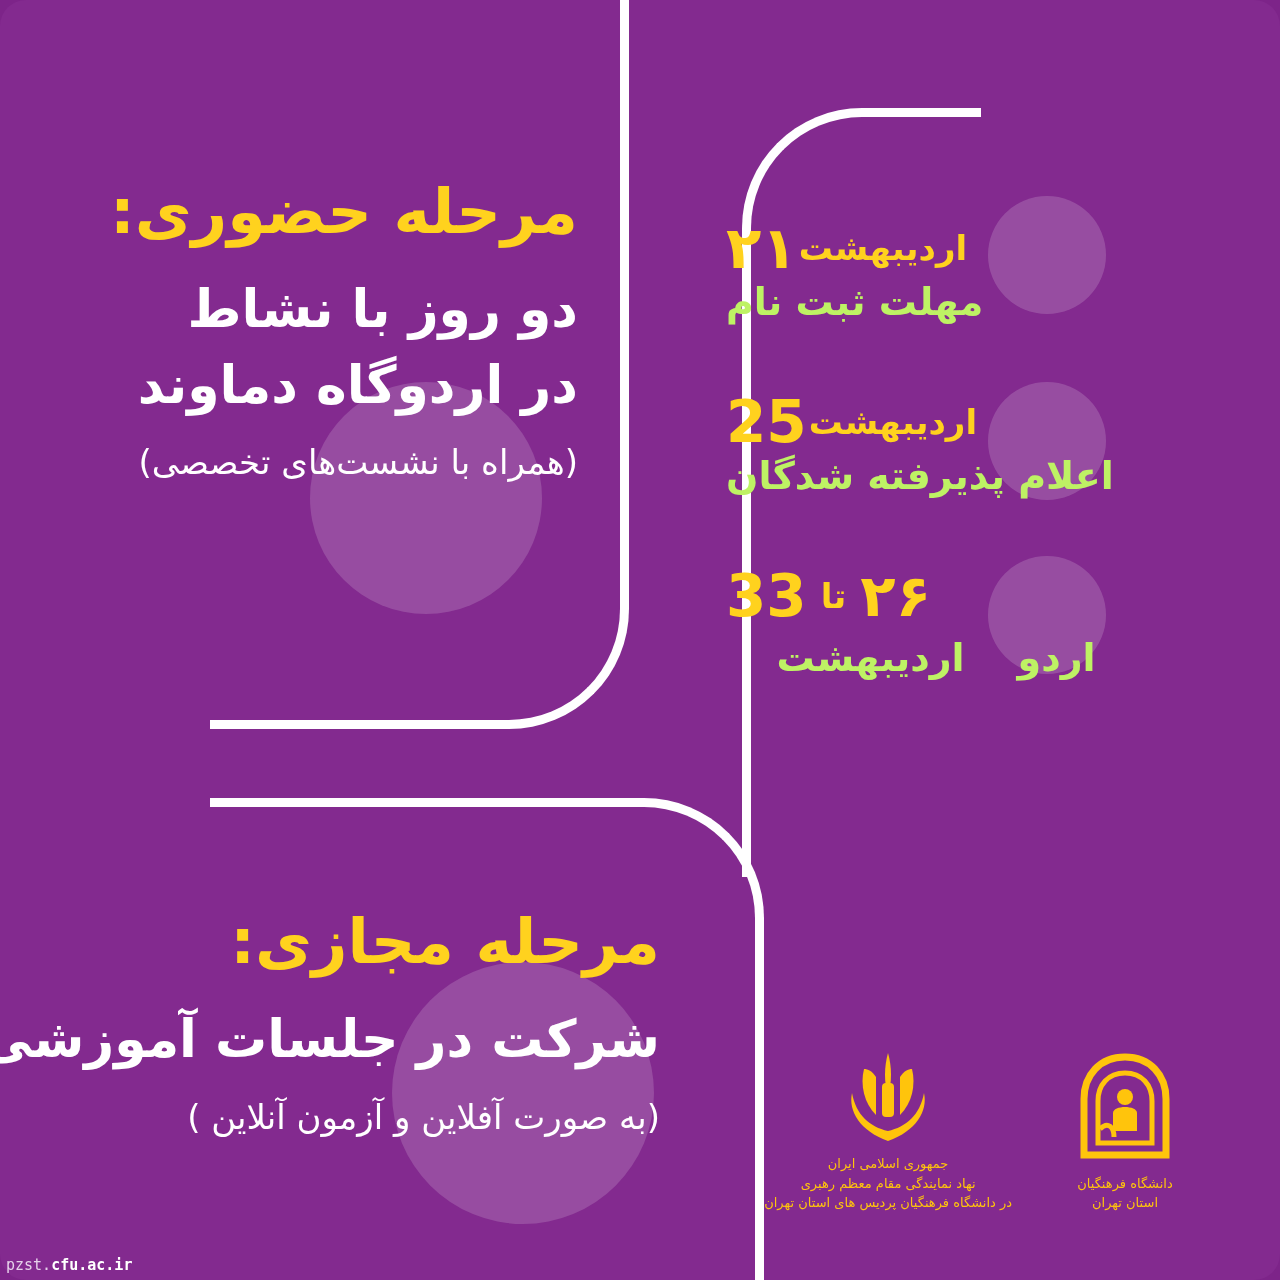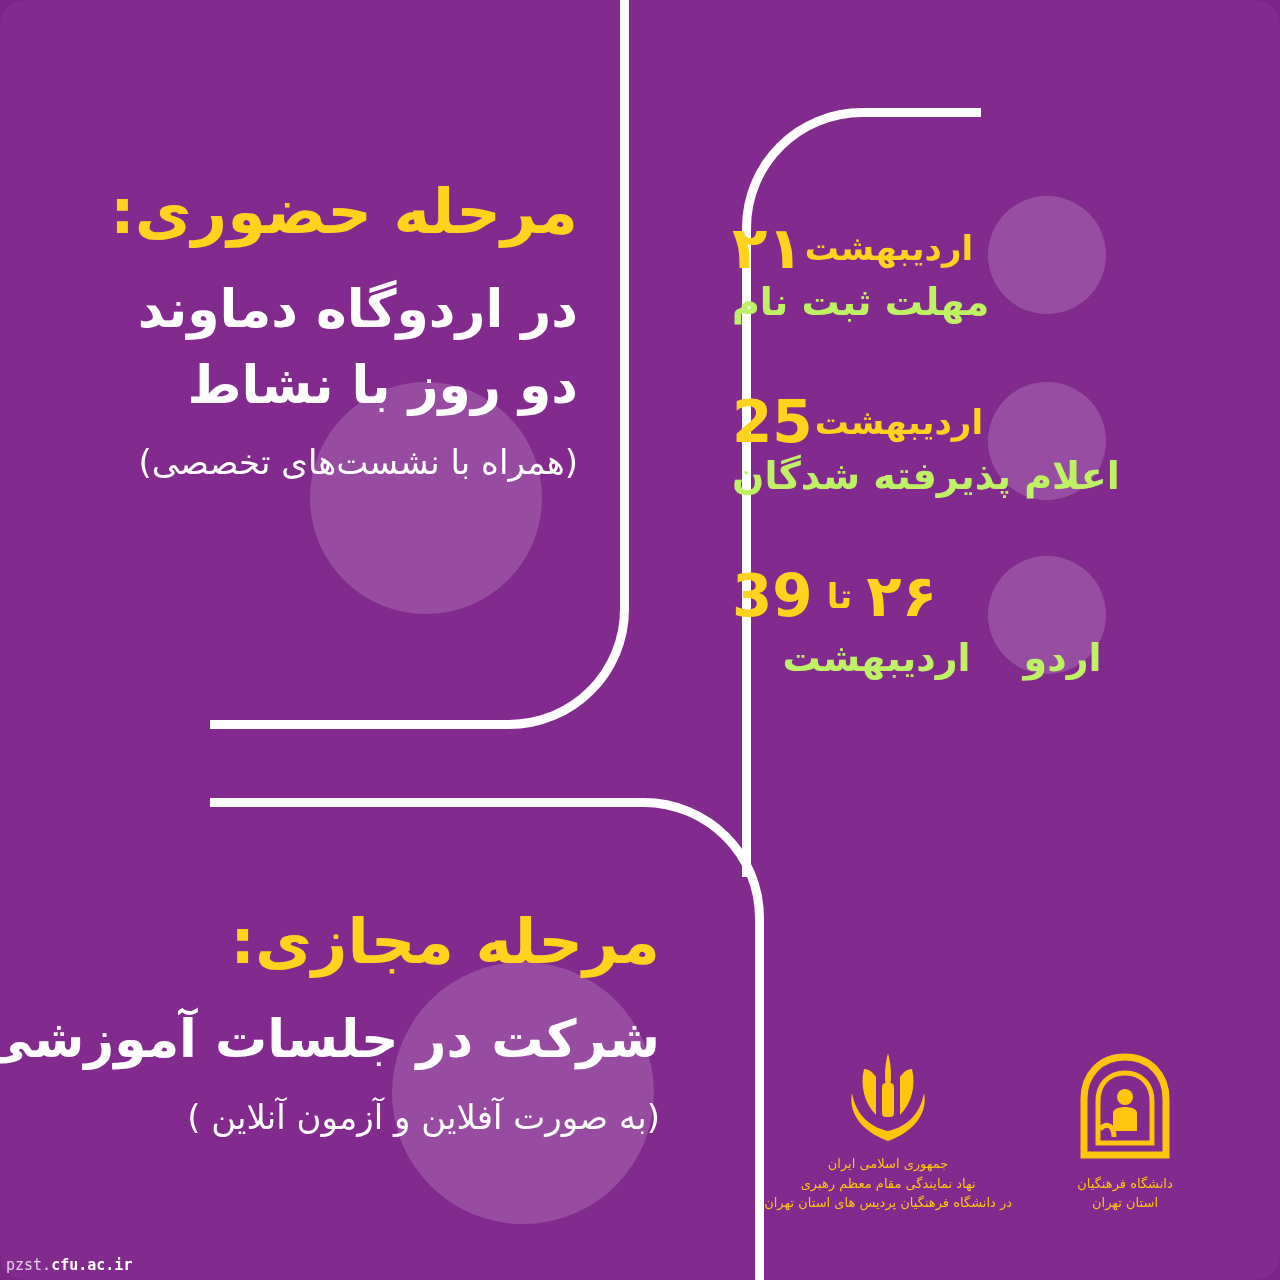--- a/index.html
+++ b/index.html
@@ -108,21 +108,21 @@
     line-height: 1.5;
     white-space: nowrap;
   }
 
   #onsite-block  { right: 702px; top: 178px; }
   #virtual-block { right: 620px; top: 908px; }
 
   
   .dates {
     position: absolute;
-    right: 128px;
+    right: 134px;
     top: 188px;
     width: 420px;
     direction: rtl;
     text-align: left;
   }
   .date-row {
     position: relative;
     height: 174px;
   }
   .date-row:last-child { height: 160px; }
@@ -217,22 +217,22 @@
   <div class="blob blob-top"></div>
   <div class="blob blob-bottom"></div>
 
   <div class="date-circle dc1"></div>
   <div class="date-circle dc2"></div>
   <div class="date-circle dc3"></div>
 
   <div class="block" id="onsite-block">
     <div class="stage-title">مرحله حضوری:</div>
     <div style="height:26px"></div>
+    <div class="stage-line">دو روز با نشاط</div>
     <div class="stage-line">در اردوگاه دماوند</div>
-    <div class="stage-line">دو روز با نشاط</div>
     <div style="height:14px"></div>
     <div class="stage-note">(همراه با نشست‌های تخصصی)</div>
   </div>
 
   <div class="block" id="virtual-block">
     <div class="stage-title">مرحله مجازی:</div>
     <div style="height:26px"></div>
     <div class="stage-line">شرکت در جلسات آموزشی</div>
     <div style="height:14px"></div>
     <div class="stage-note">(به صورت آفلاین و آزمون آنلاین )</div>
@@ -249,21 +249,21 @@
 
     <div class="date-row">
       <div class="date-head">
         <span class="date-month">اردیبهشت</span><span class="date-num">25</span>
       </div>
       <div class="date-desc">اعلام پذیرفته شدگان</div>
     </div>
 
     <div class="date-row range">
       <div class="date-head">
-        <span class="date-num">۲۶</span><span class="date-sep">تا</span><span class="date-num">39</span>
+        <span class="date-num">۲۶</span><span class="date-sep">تا</span><span class="date-num">33</span>
       </div>
       <div class="date-desc">
         <span>اردو</span>
         &nbsp;&nbsp;
         <span>اردیبهشت</span>
       </div>
     </div>
 
   </div>
 

